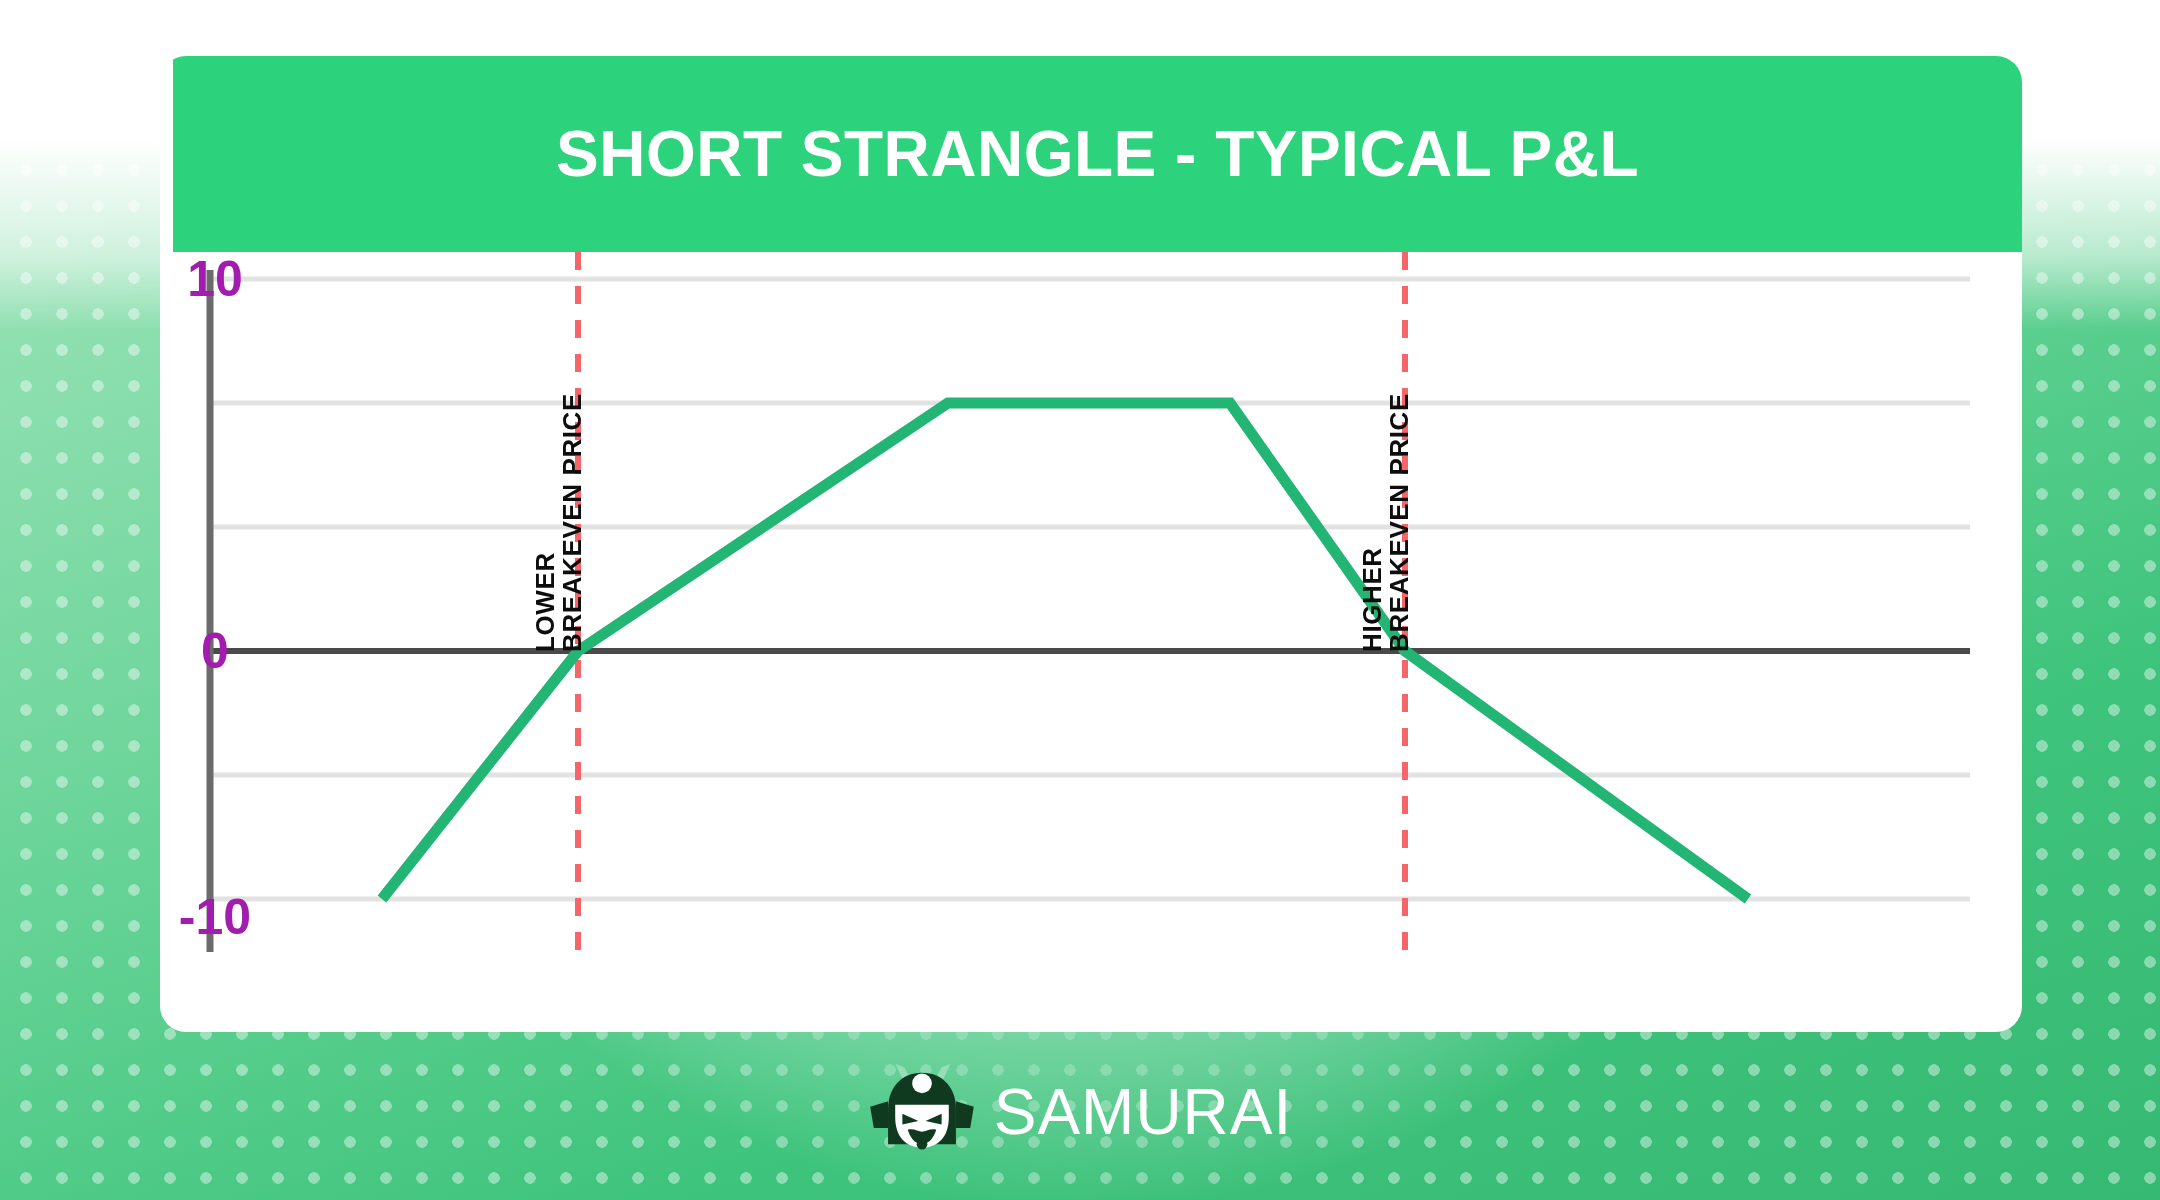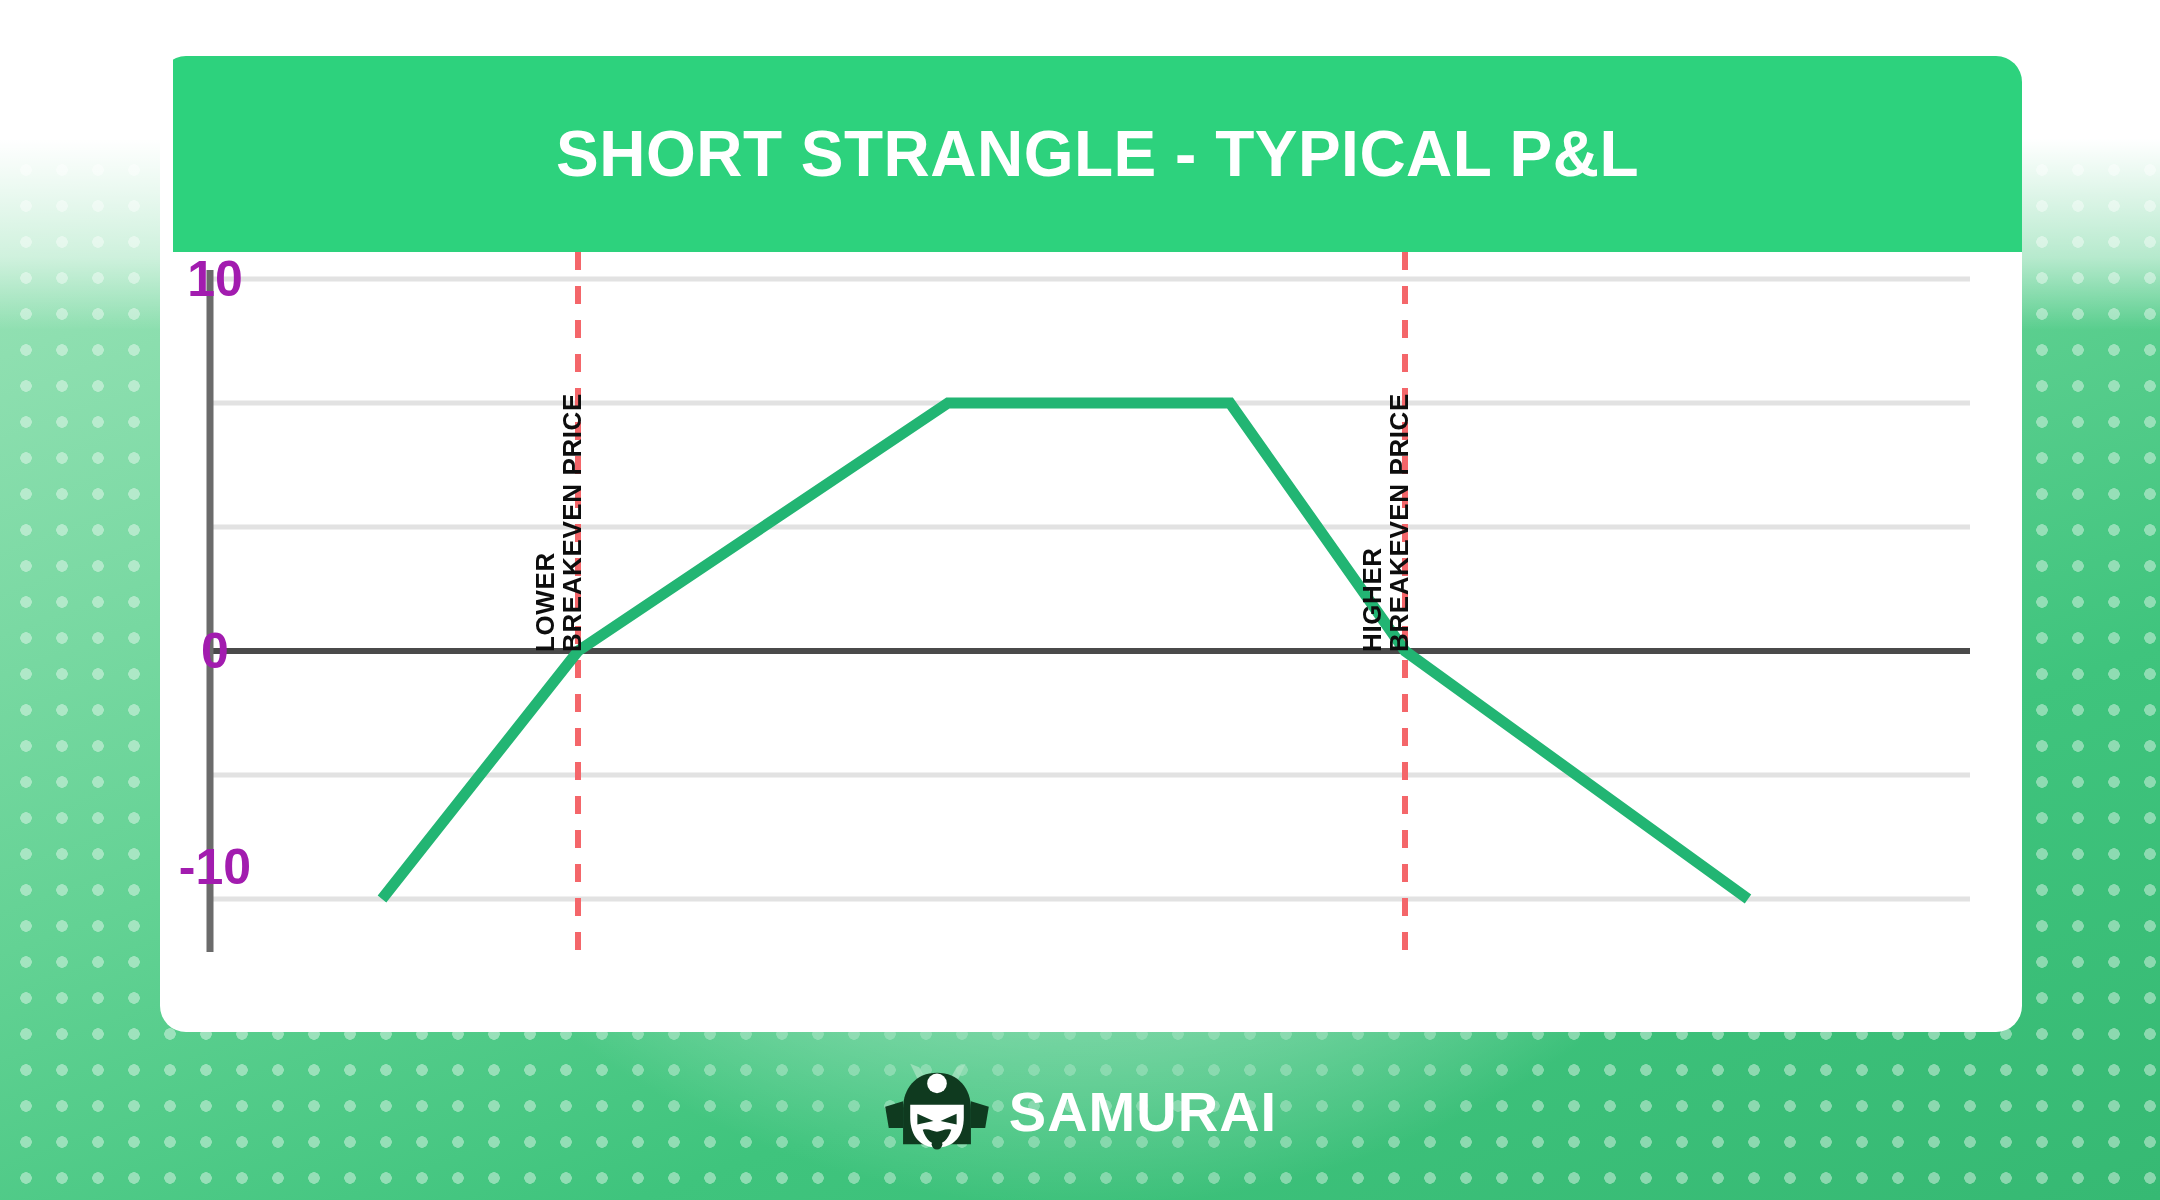--- a/index.html
+++ b/index.html
@@ -91,22 +91,22 @@
   #footer {
     position: absolute;
     left: 0; top: 1052px;
     width: 2160px; height: 120px;
     display: flex; align-items: center; justify-content: center;
     gap: 18px;
   }
   #samurai-mark { width: 108px; height: 100px; display:block; }
   #samurai-word {
     color: #ffffff;
-    font-size: 56px;
-    font-weight: 700;
+    font-size: 64px;
+    font-weight: 400;
     letter-spacing: 1px;
     line-height: 1;
   }
 </style>
 </head>
 <body>
 
 <div id="bg-base"></div>
 <div id="bg-dots"></div>
 <div id="bg-white-wash"></div>
@@ -134,21 +134,21 @@
       <line x1="50" y1="18" x2="50" y2="700" stroke="#6b6b6b" stroke-width="7"></line>
 
       <line x1="418" y1="0" x2="418" y2="700" stroke="#f4666a" stroke-width="6" stroke-dasharray="18 16"></line>
       <line x1="1245" y1="0" x2="1245" y2="700" stroke="#f4666a" stroke-width="6" stroke-dasharray="18 16"></line>
 
       <polyline points="222,647 418,399 788,151 1070,151 1245,399 1588,647" fill="none" stroke="#22b573" stroke-width="11" stroke-linejoin="miter" stroke-linecap="butt"></polyline>
     </svg>
 
     <div class="ytick-label" style="left:-10px; top:2px;">10</div>
     <div class="ytick-label" style="left:-10px; top:374px;">0</div>
-    <div class="ytick-label" style="left:-10px; top:590px;">-10</div>
+    <div class="ytick-label" style="left:-10px; top:640px;">-10</div>
 
     <div class="be-label" style="left:372px; top:400px;">
       <span class="l1">LOWER</span>
       <span class="l2">BREAKEVEN PRICE</span>
     </div>
 
     <div class="be-label" style="left:1199px; top:400px;">
       <span class="l1">HIGHER</span>
       <span class="l2">BREAKEVEN PRICE</span>
     </div>

